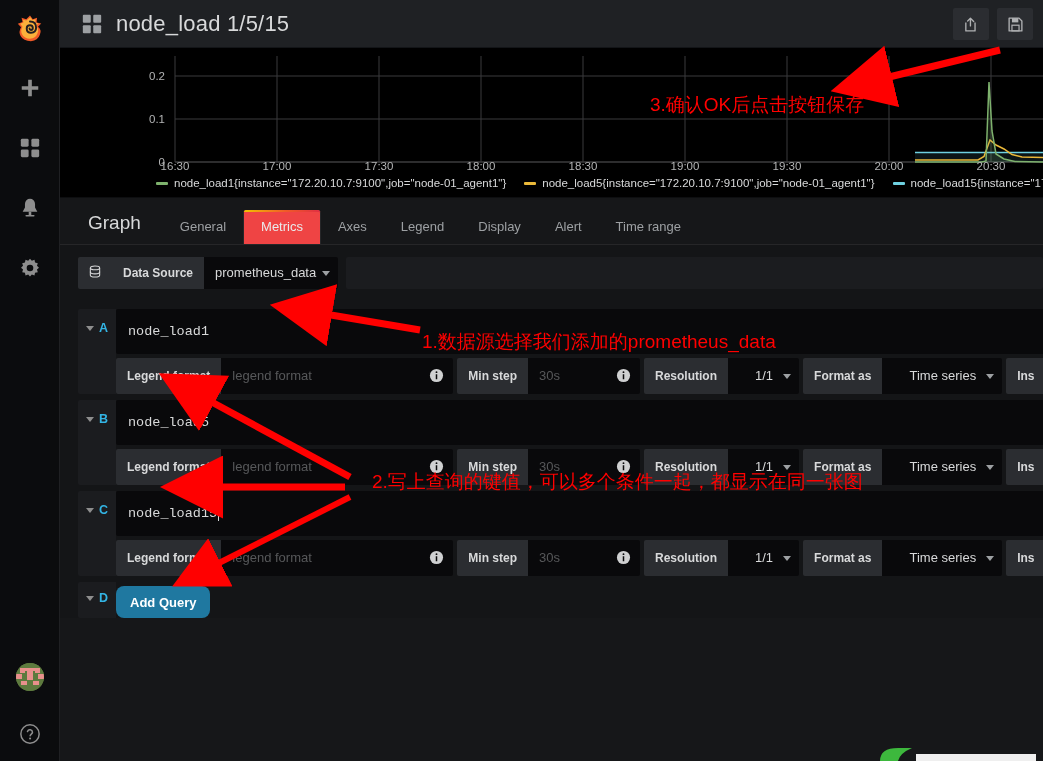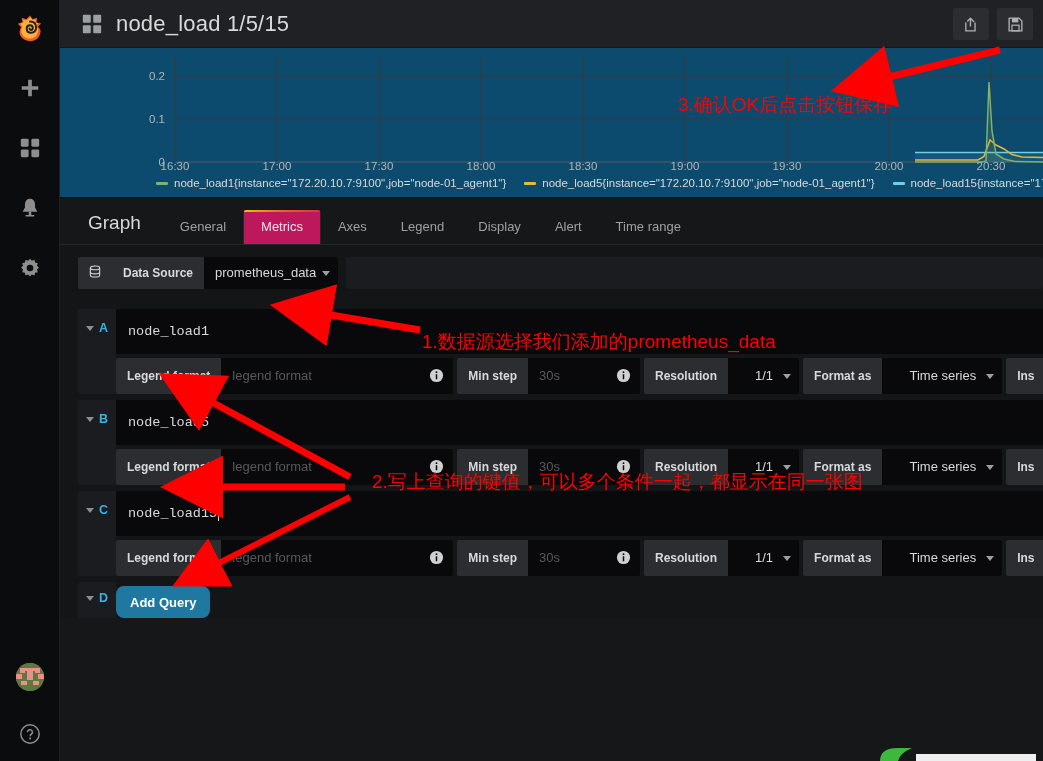--- a/index.html
+++ b/index.html
@@ -49,21 +49,21 @@
   .topbar-actions { position: absolute; right: 10px; top: 8px; display: flex; gap: 8px; }
   .tb-btn {
     width: 36px; height: 32px; background: #2b2d31; border: none; border-radius: 2px;
     display: flex; align-items: center; justify-content: center; cursor: pointer;
     color: #b0b1b3;
   }
   .tb-btn svg { width: 17px; height: 17px; }
 
   
   .graph-panel {
-    height: 150px; background: #0c4a6e; position: relative;
+    height: 150px; background: #000000; position: relative;
     padding: 8px 0 0 0;
     border-bottom: 1px solid #0d0e10;
   }
   .graph-area { position: relative; height: 116px; margin: 0 0 0 0; }
   .graph-svg { display: block; }
   .legend-row {
     display: flex; align-items: center; gap: 0; height: 22px;
     padding-left: 96px; font-size: 11.5px; color: #d8d9da;
     white-space: nowrap; overflow: hidden;
   }
@@ -74,21 +74,21 @@
   .tabs-wrap { background: #161719; padding-left: 18px; border-bottom: 1px solid #262628; }
   .tabs { display: flex; align-items: flex-end; height: 46px; }
   .tab-heading {
     font-size: 19px; color: #d8d9da; padding: 0 22px 10px 10px; font-weight: 400;
   }
   .tab {
     position: relative; font-size: 13px; color: #9da0a3; padding: 0 17px;
     height: 34px; line-height: 34px; cursor: pointer;
   }
   .tab.active {
-    color: #e9eaeb; background: #be185d;
+    color: #e9eaeb; background: #ef4444;
     border-left: 1px solid #262628; border-right: 1px solid #262628;
     border-radius: 3px 3px 0 0;
   }
   .tab.active::before {
     content: ""; position: absolute; left: 0; right: 0; top: 0; height: 2px;
     background: linear-gradient(90deg, #f2c200 0%, #f05a28 55%, #e02f44 100%);
     border-radius: 2px 2px 0 0;
   }
 
   
@@ -553,18 +553,18 @@
 
       <line x1="420" y1="330" x2="325" y2="314" stroke="#ff0000" stroke-width="7" marker-end="url(#ah)"></line>
 
       <line x1="350" y1="477" x2="208" y2="400" stroke="#ff0000" stroke-width="7" marker-end="url(#ah)"></line>
 
       <line x1="345" y1="487" x2="216" y2="487" stroke="#ff0000" stroke-width="7" marker-end="url(#ah)"></line>
 
       <line x1="350" y1="497" x2="215" y2="565" stroke="#ff0000" stroke-width="6" marker-end="url(#ah)"></line>
     </svg>
 
-    <div class="annot-text" style="left:678px; top:92px;">3.确认OK后点击按钮保存</div>
+    <div class="annot-text" style="left:650px; top:92px;">3.确认OK后点击按钮保存</div>
     <div class="annot-text" style="left:422px; top:329px;">1.数据源选择我们添加的prometheus_data</div>
     <div class="annot-text" style="left:372px; top:469px;">2.写上查询的键值，可以多个条件一起，都显示在同一张图</div>
   </div>
 
 </div>
 
 </body></html>

